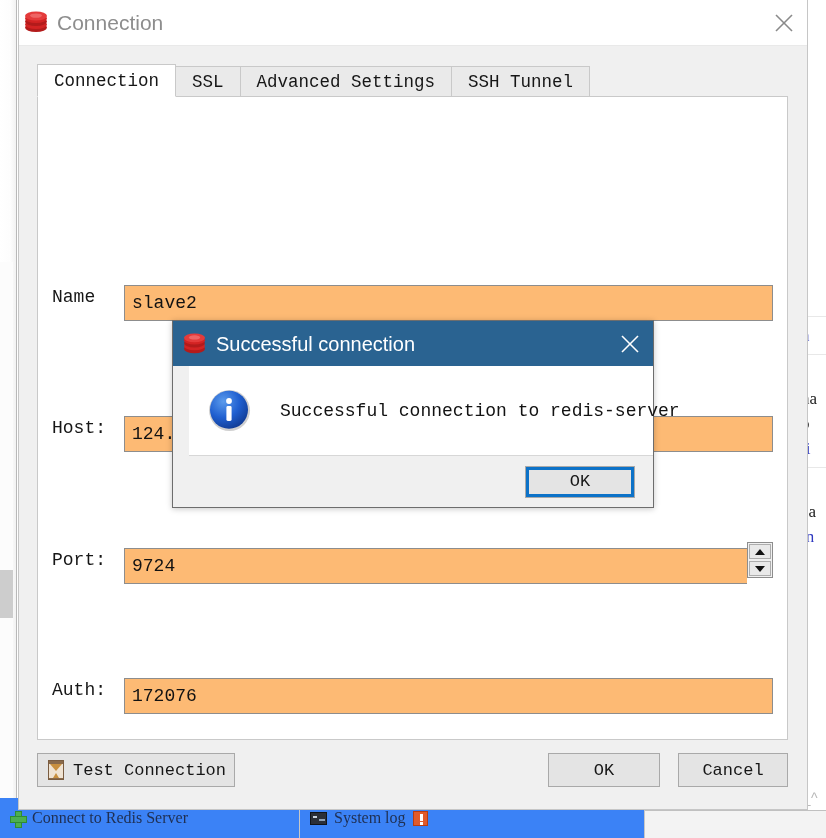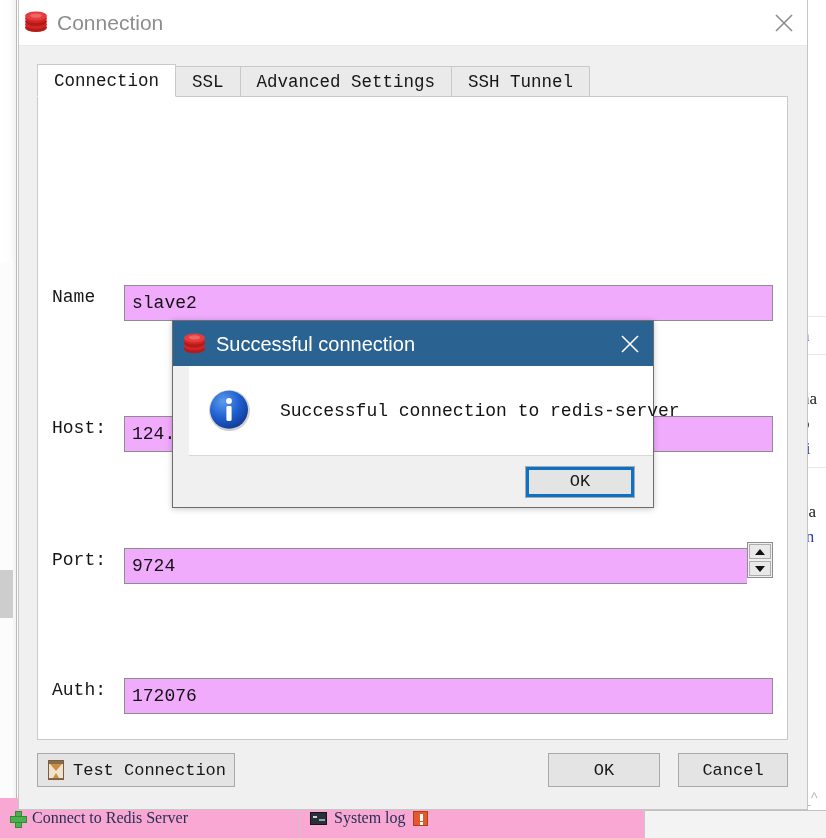--- a/index.html
+++ b/index.html
@@ -64,21 +64,21 @@
     display: flex; align-items: flex-end;
   }
   .taskbar-tab {
     height: 40px;
     display: flex; align-items: center; gap: 7px;
     padding: 0 10px 0 10px;
     border-right: 1px solid #c7c7c7;
     font-family: "Liberation Serif", serif;
     font-size: 16px;
     color: #1f2f52;
-    background: #f9a8d4;
+    background: #3b82f6;
     white-space: nowrap;
     overflow: hidden;
   }
   .taskbar-tab.tab-a { width: 300px; }
   .taskbar-tab.tab-b { width: 345px; }
   .taskbar-spacer { flex: 1; background: #f3f3f3; height: 26px; }
 
   .ico-plus {
     position: relative; width: 15px; height: 15px; flex: 0 0 15px;
   }
@@ -219,21 +219,21 @@
     font-family: "Liberation Mono", "DejaVu Sans Mono", monospace;
     font-size: 18px;
     color: #161616;
     width: 72px;
     flex: 0 0 72px;
     white-space: nowrap;
   }
   .finput {
     flex: 1;
     height: 36px;
-    background: #f0abfc;
+    background: #fdba74;
     border: 1px solid #8d8d8d;
     display: flex; align-items: center;
     padding: 0 7px;
     font-family: "Liberation Mono", "DejaVu Sans Mono", monospace;
     font-size: 18px;
     color: #121212;
     overflow: hidden;
     white-space: nowrap;
     margin-top: 12px;
   }

